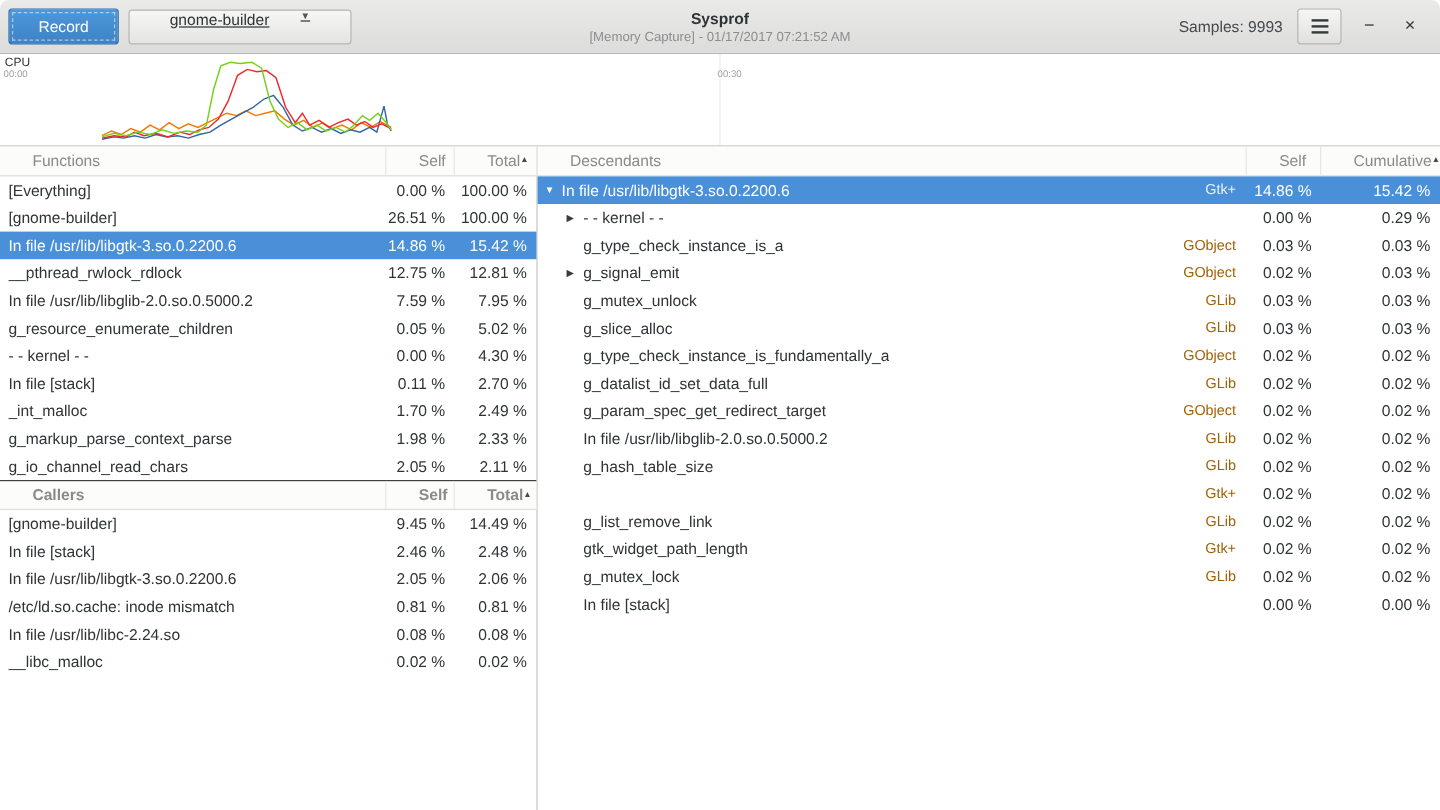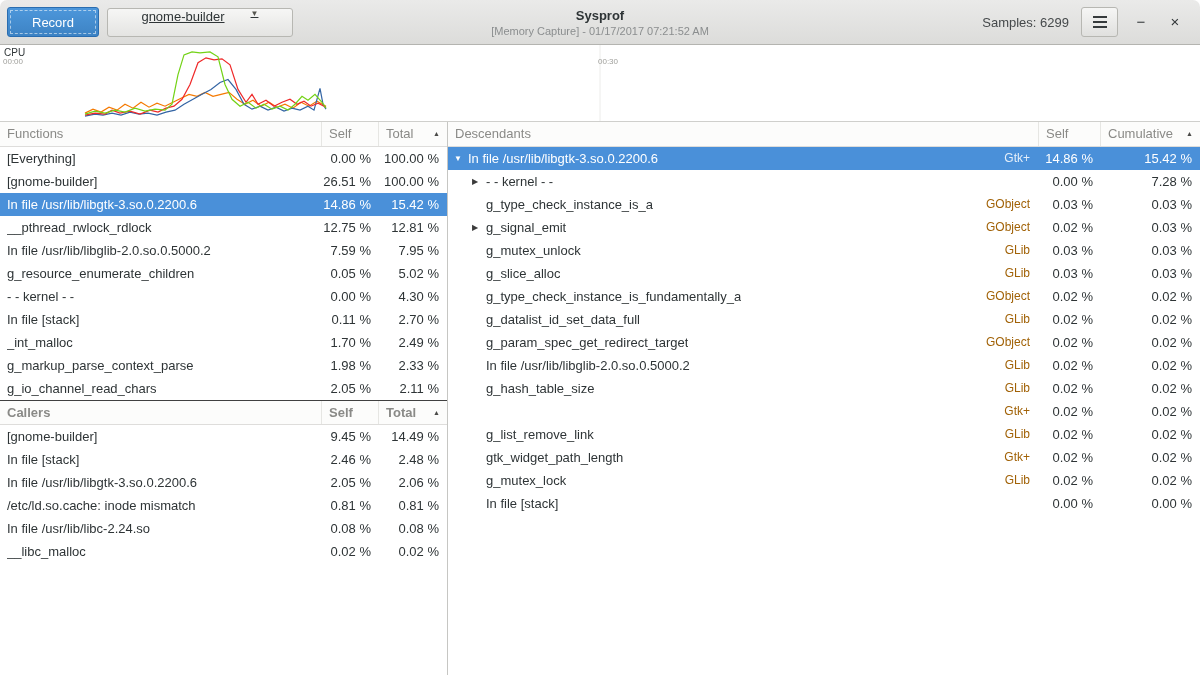--- a/index.html
+++ b/index.html
@@ -59,21 +59,21 @@
   .left-pane { width:448px; border-right:1px solid #c6c6c3; }
   .right-pane { flex:1; min-width:0; }
   .thead {
     display:grid; height:25px; line-height:24px;
     background:#fcfcfb; border-bottom:1px solid #dedddb;
     color:#8a8a87;
   }
   .thead.bordered-top { border-top:1px solid #404040;font-weight:bold; }
   .left-grid  { grid-template-columns:1fr 57px 68px; }
   .right-grid { grid-template-columns:1fr 62px 99px; }
-  .thead .hcell { border-right:1px solid #e6e6e3; padding:0 7px; overflow:hidden; white-space:nowrap; }
+  .thead .hcell { border-right:1px solid #e6e6e3; padding:0 7px; overflow:hidden; white-space:nowrap;margin-left:20px; }
   .thead .hcell:last-child { border-right:none; }
   .thead .with-arrow { display:flex; align-items:center; justify-content:space-between; }
   .sort-arrow { font-size:7px; color:#4a4a48; }
   .trow { display:grid; height:23px; line-height:23px; cursor:default; }
   .trow.selected { background:#4a90d9; color:#fff; }
   .trow.selected .badge { color:rgba(255,255,255,.85); }
   .trow.selected .expander { color:#fff; }
   .cell.name { display:flex; align-items:center; padding-left:7px; overflow:hidden; white-space:nowrap; }
   .fname { overflow:hidden; text-overflow:ellipsis; }
   .badge { margin-left:auto; padding-right:9px; color:#a16207; font-size:12px; flex:none; }
@@ -91,21 +91,21 @@
     <button class="record-btn">Record</button>
     <div class="combo">
       <span>gnome-builder</span>
       <span class="combo-arrow">▼</span>
     </div>
     <div class="title-block">
       <div class="title">Sysprof</div>
       <div class="subtitle">[Memory Capture] - 01/17/2017 07:21:52 AM</div>
     </div>
     <div class="header-right">
-      <span class="samples">Samples: 6299</span>
+      <span class="samples">Samples: 9993</span>
       <div class="menu-btn">
         <span class="menu-bar"></span>
         <span class="menu-bar"></span>
         <span class="menu-bar"></span>
       </div>
       <span class="win-btn">−</span>
       <span class="win-btn">×</span>
     </div>
   </header>
 
@@ -287,21 +287,21 @@
             </div>
             <div class="cell num">14.86 %</div>
             <div class="cell num">15.42 %</div>
           </div>
           <div class="trow right-grid">
             <div class="cell name lvl1">
               <span class="expander">▶</span>
               <span class="fname">- - kernel - -</span>
             </div>
             <div class="cell num">0.00 %</div>
-            <div class="cell num">7.28 %</div>
+            <div class="cell num">0.29 %</div>
           </div>
           <div class="trow right-grid">
             <div class="cell name lvl1">
               <span class="expander"></span>
               <span class="fname">g_type_check_instance_is_a</span>
               <span class="badge">GObject</span>
             </div>
             <div class="cell num">0.03 %</div>
             <div class="cell num">0.03 %</div>
           </div>

